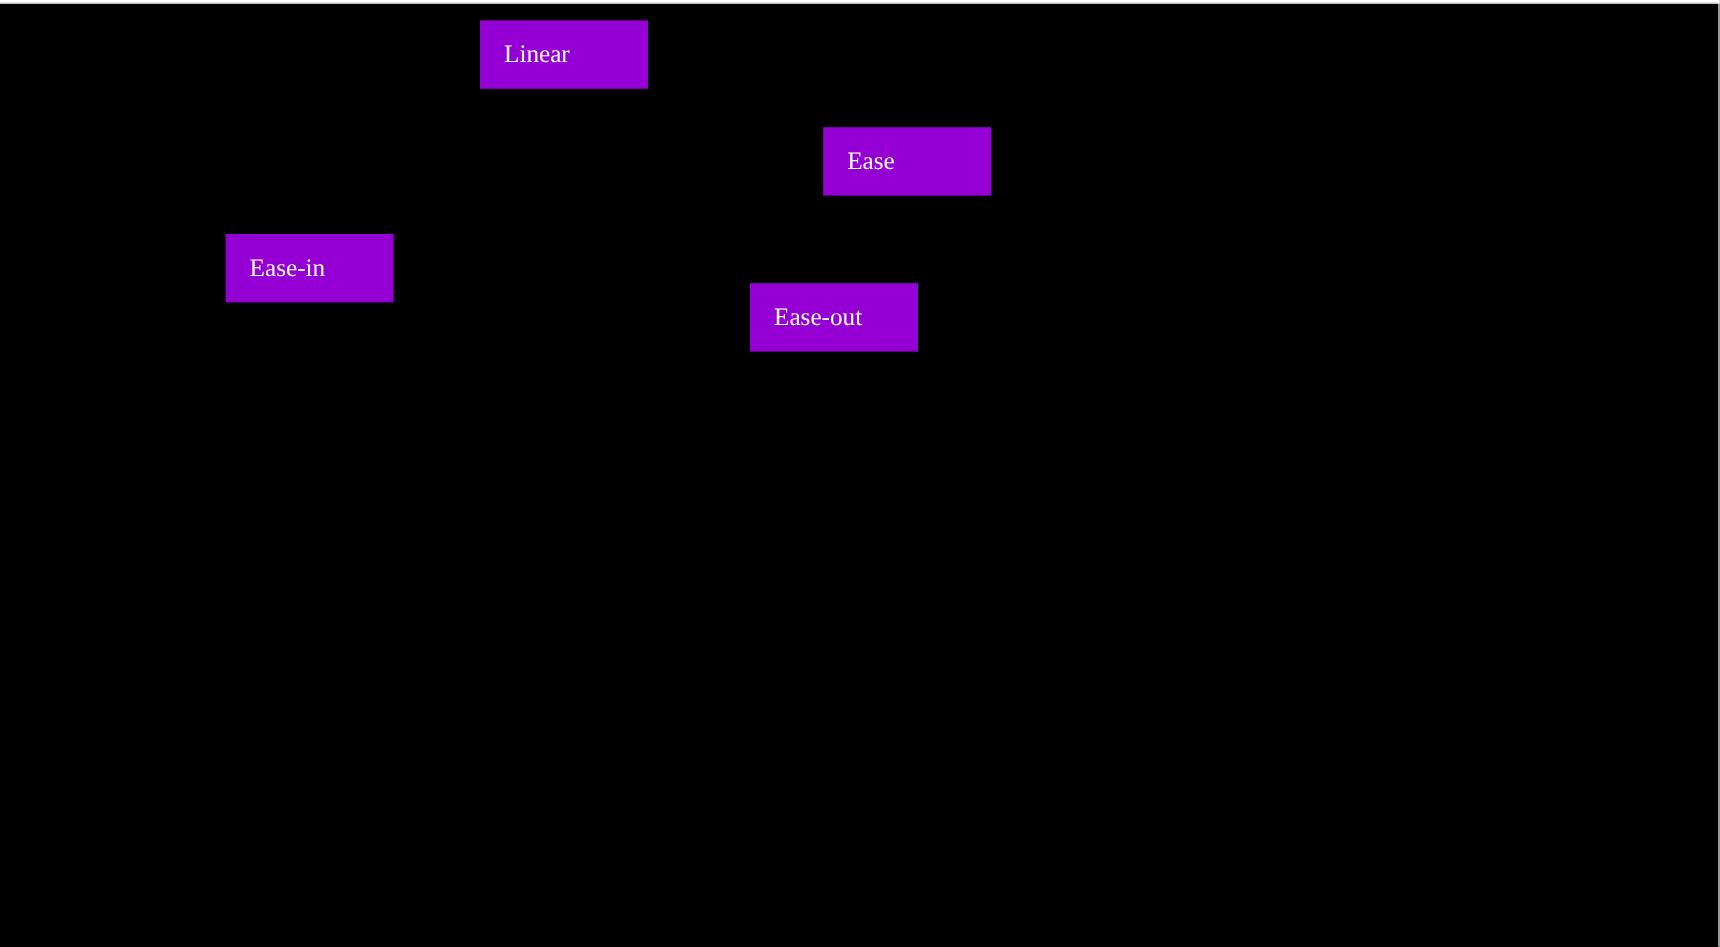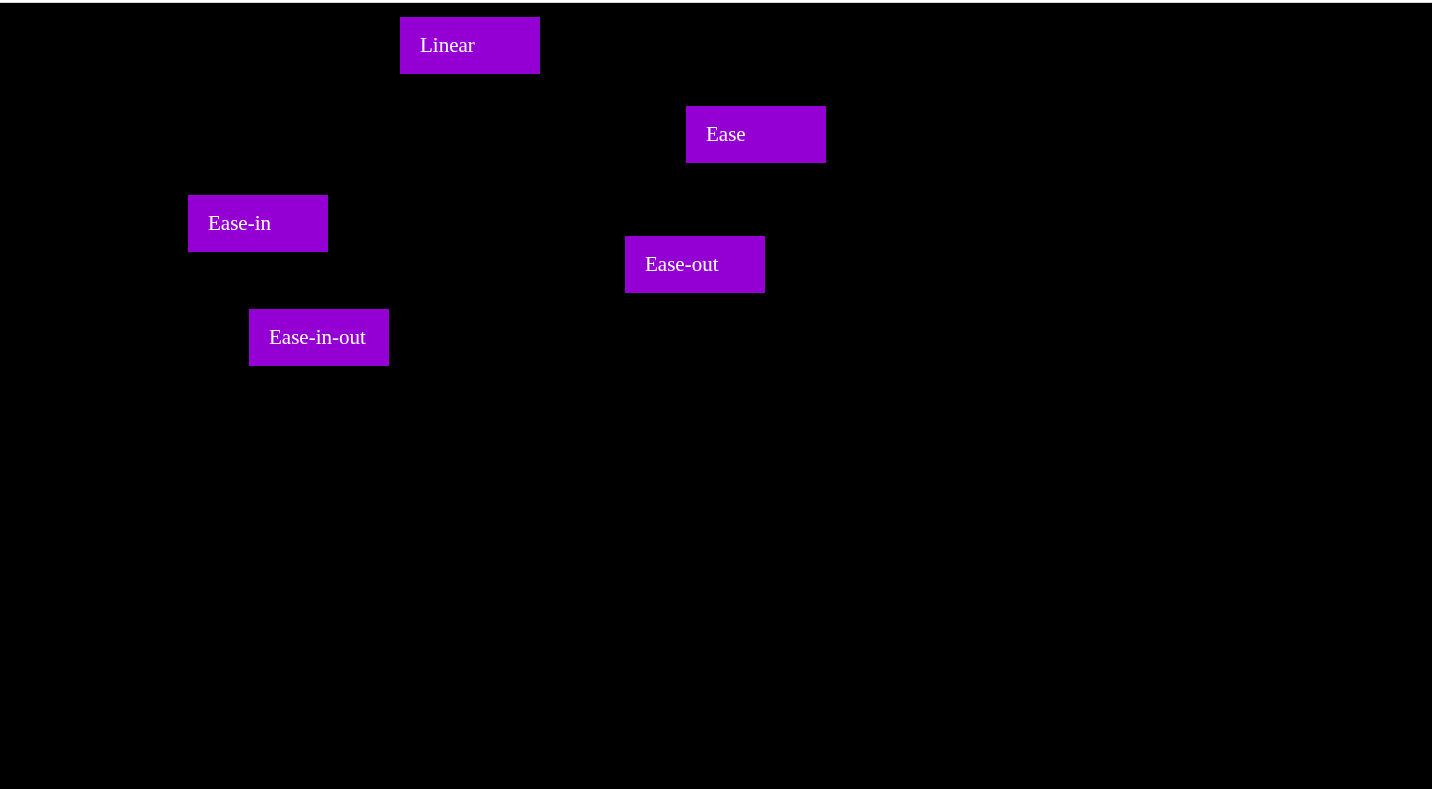--- a/index.html
+++ b/index.html
@@ -73,16 +73,13 @@
   </div>
 
   <div class="easing-box" style="left: 188px; top: 163px; margin-top: 32px;">
     <span class="easing-box-label">Ease-in</span>
   </div>
 
   <div class="easing-box" style="left: 625px; top: 236px; text-align: center;">
     <span class="easing-box-label">Ease-out</span>
   </div>
 
-  <div class="easing-box" style="left: 249px; top: 309px;">
-    <span class="easing-box-label">Ease-in-out</span>
-  </div>
 </div>
 
 </body></html>

